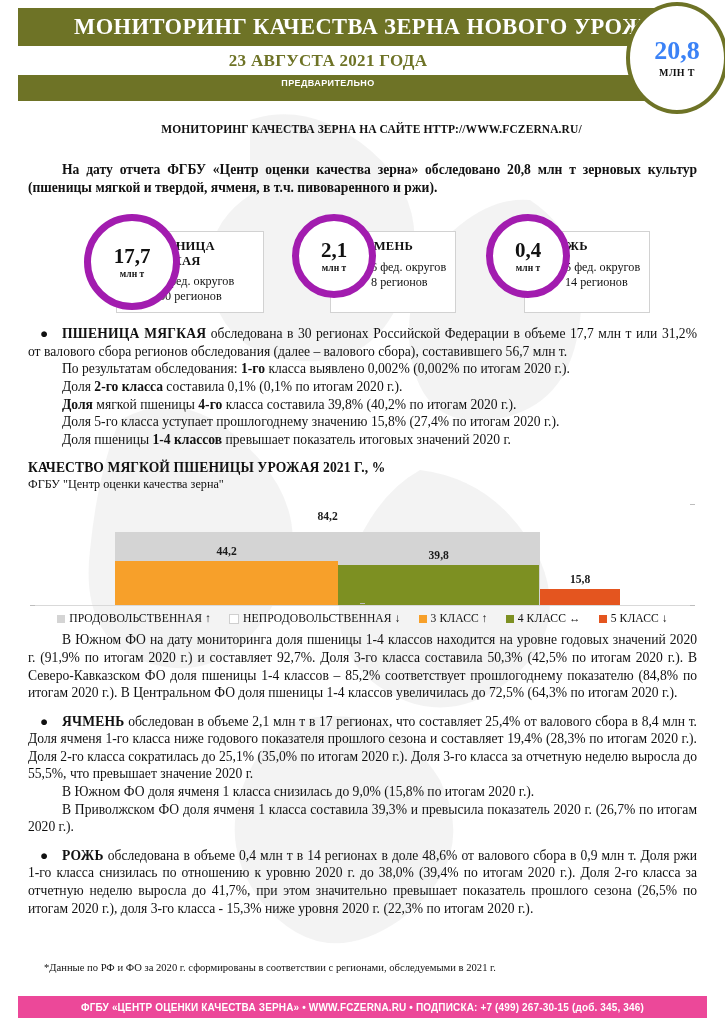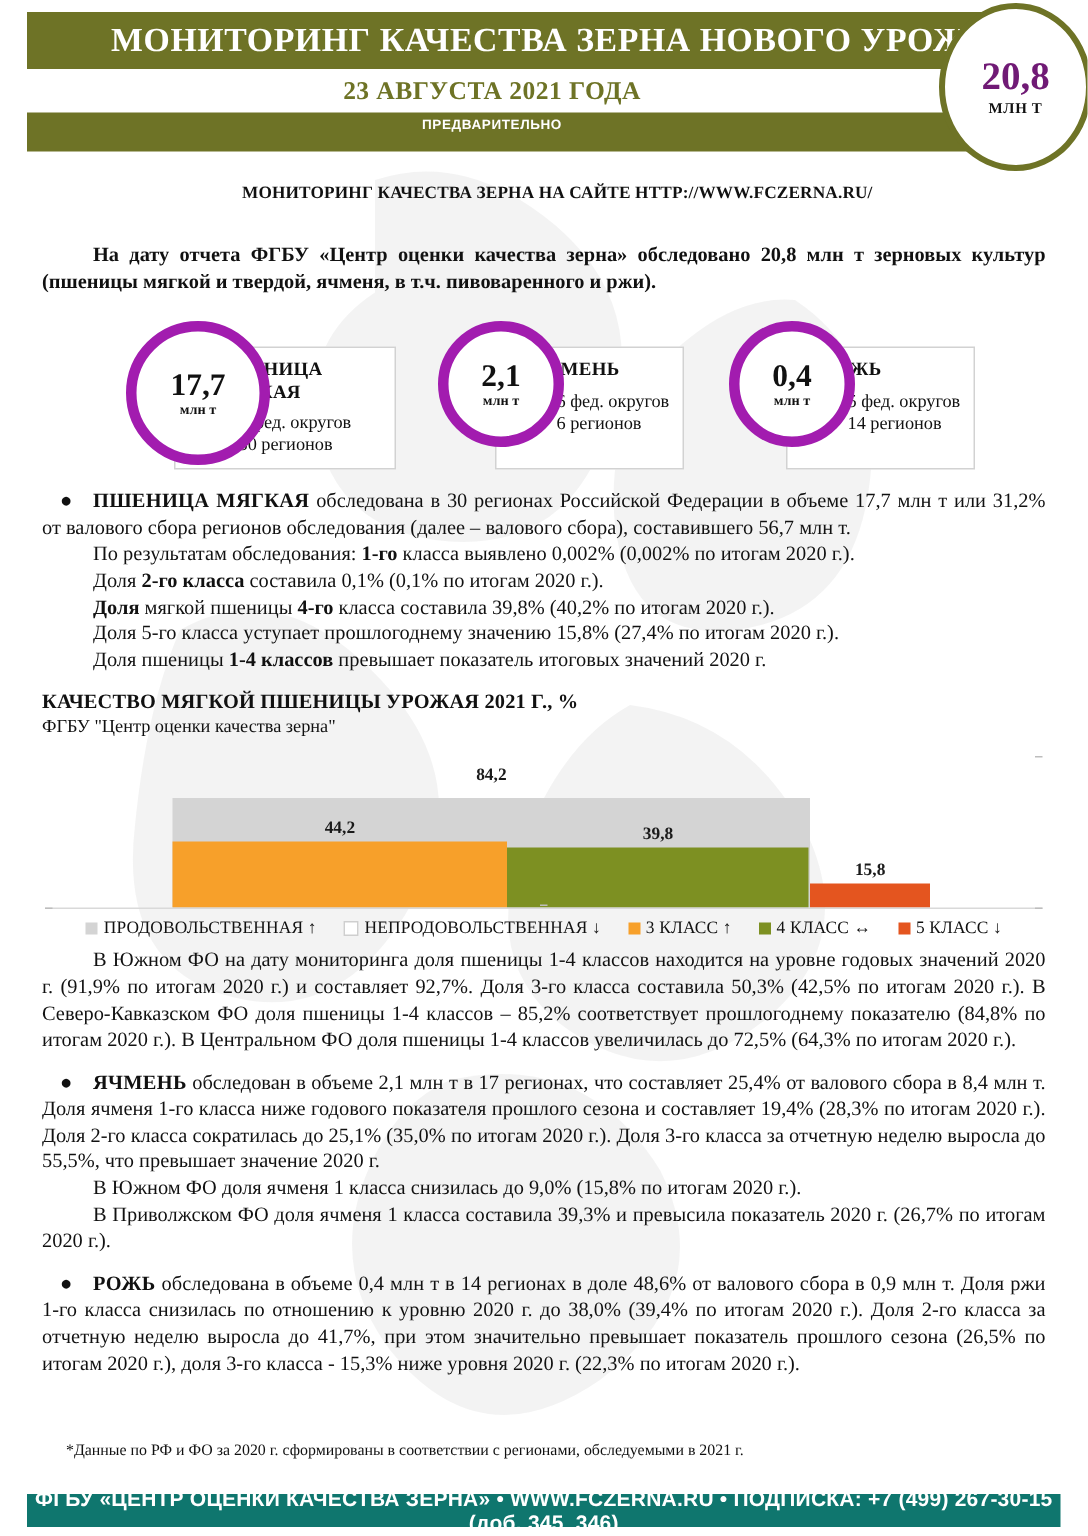--- a/index.html
+++ b/index.html
@@ -100,21 +100,21 @@
     background: #ffffff;
     display: flex;
     flex-direction: column;
     align-items: center;
     justify-content: center;
   }
   .hdr-badge .val {
     font-size: 26px;
     font-weight: bold;
     line-height: 1;
-    color: #701a75;
+    color: #3b82f6;
   }
   .hdr-badge .unit {
     font-size: 10px;
     font-weight: bold;
     margin-top: 3px;
     letter-spacing: .4px;
     color: #111;
   }
 
   
@@ -292,30 +292,29 @@
     left: 44px;
     top: 962px;
     font-size: 10.6px;
   }
   .footer {
     position: absolute;
     left: 18px;
     top: 996px;
     width: 689px;
     height: 22px;
-    background: #0f766e;
+    background: #ec4899;
     color: #ffffff;
     display: flex;
     align-items: center;
     justify-content: center;
     font-family: "Liberation Sans", sans-serif;
-    font-size: 14px;
+    font-size: 10px;
     font-weight: bold;
     letter-spacing: .15px;
-    text-align: center;
   }
 </style>
 </head>
 <body>
 
 <svg class="watermark" viewBox="0 0 725 1024" aria-hidden="true">
   <g fill="#e8e8e8">
     <path d="M250 120 q60 -20 120 30 q70 60 30 150 q-30 70 -110 60 q-70 -10 -80 -80 q-6 -55 40 -85 z"></path>
     <path d="M120 420 q70 -40 140 40 q60 70 10 150 q-50 80 -130 50 q-60 -25 -50 -110 q8 -80 30 -130 z"></path>
     <path d="M420 470 q80 10 120 90 q30 70 -30 120 q-70 55 -140 0 q-50 -45 -20 -120 q25 -65 70 -90 z"></path>
@@ -354,21 +353,21 @@
     </div>
     <div class="circle" style="left:84px; top:5px; width:82px; height:82px;">
       <div class="v">17,7</div>
       <div class="u">млн т</div>
     </div>
 
     <div class="card-box" style="left:330px; top:22px; width:126px; height:82px; padding:7px 0 0 24px;">
       <div class="cap">ЯЧМЕНЬ</div>
       <ul>
         <li>6 фед. округов</li>
-        <li>6 регионов</li>
+        <li>8 регионов</li>
       </ul>
     </div>
     <div class="circle" style="left:292px; top:5px; width:70px; height:70px;">
       <div class="v">2,1</div>
       <div class="u">млн т</div>
     </div>
 
     <div class="card-box" style="left:524px; top:22px; width:126px; height:82px; padding:7px 0 0 24px;">
       <div class="cap">РОЖЬ</div>
       <ul>

